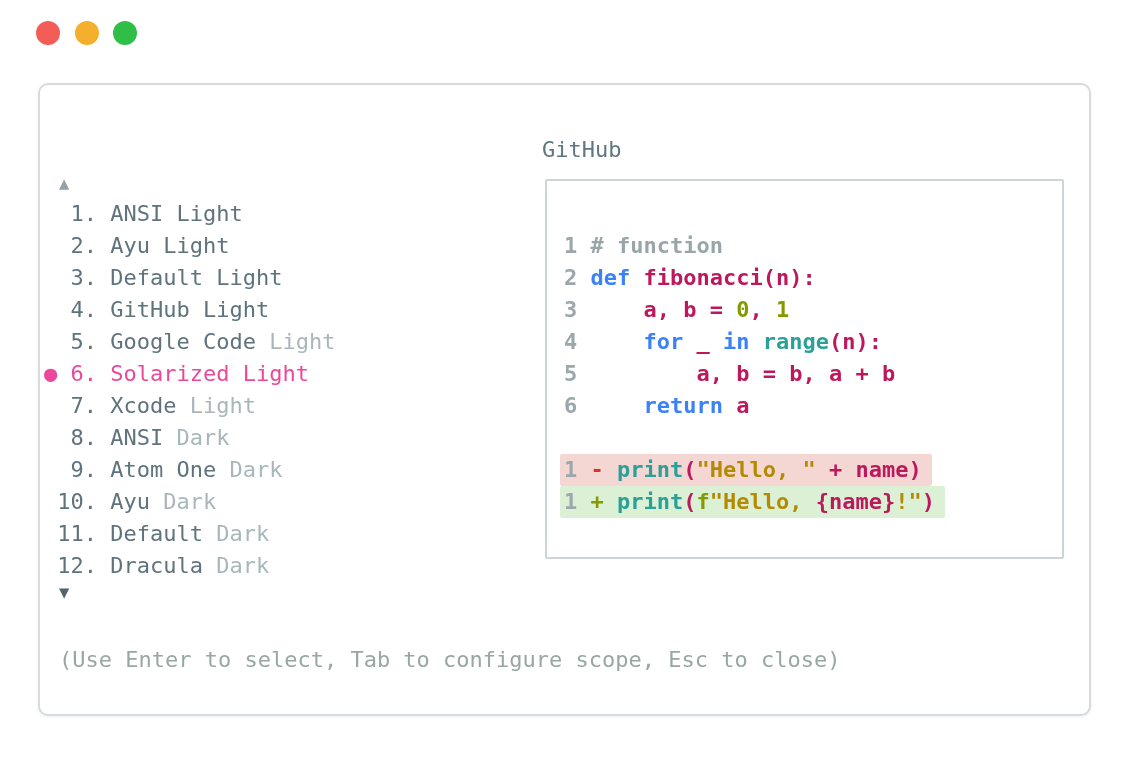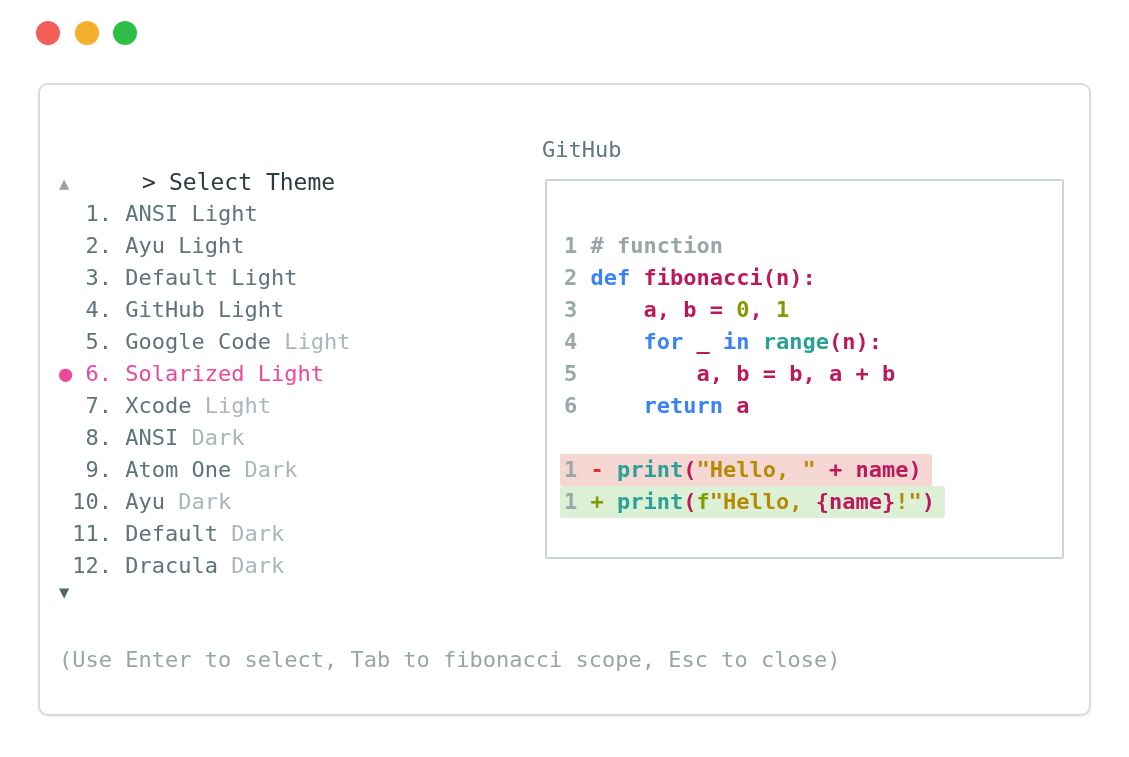--- a/index.html
+++ b/index.html
@@ -13,21 +13,21 @@
     position:absolute;left:38px;top:83px;width:1053px;height:633px;
     border:2px solid #d7dbdd;border-radius:10px;background:#fff;box-sizing:border-box;
     box-shadow:0 1px 3px rgba(40,50,60,0.08);
   }
   .abs{position:absolute;white-space:pre;}
   .hdr{left:19px;top:49px;color:#2c3a41;font-size:23px;}
   .hdr .caret{margin-right:13px;}
   .preview-label{left:502px;top:49px;color:#5e7780;}
   .arrow-up{left:19px;top:82px;color:#95a2a8;font-size:17px;line-height:32px;cursor:pointer;}
   .arrow-down{left:19px;top:491px;color:#53646e;font-size:17px;line-height:32px;cursor:pointer;}
-  .theme-list{left:19px;top:113px;}
+  .theme-list{left:4px;top:113px;}
   .trow{height:32px;white-space:pre;color:#5e737c;cursor:pointer;}
   .trow .dim{color:#a9b6ba;}
   .trow.sel{color:#ec4899;}
   .hint{left:19px;top:559px;color:#98a7a2;}
   .pbox{
     left:505px;top:94px;width:519px;height:380px;
     border:2px solid #cdd4d7;border-radius:2px;background:#fff;box-sizing:border-box;
   }
   .codeblock{left:507px;top:96px;padding:49px 0 0 17px;}
   .code-line{height:32px;white-space:pre;font-weight:bold;}
@@ -48,31 +48,28 @@
 <body>
 
 <div class="page">
 
   <div class="light" style="left: 36px; background: rgb(242, 93, 87);"></div>
   <div class="light" style="left: 75px; background: rgb(244, 176, 45);"></div>
   <div class="light" style="left: 113px; background: rgb(47, 191, 71);"></div>
 
   <div class="panel">
 
-    <div class="abs hdr">
-      <span class="caret">&gt;</span><span>Select Theme</span>
-    </div>
 
     <div class="abs preview-label">GitHub</div>
 
     <div class="abs arrow-up">▲</div>
 
     <div class="abs theme-list"><div class="trow"><span class="marker"> </span><span class="tnum"> 1. </span><span class="tname">ANSI </span><span class="tvar">Light</span></div><div class="trow"><span class="marker"> </span><span class="tnum"> 2. </span><span class="tname">Ayu </span><span class="tvar">Light</span></div><div class="trow"><span class="marker"> </span><span class="tnum"> 3. </span><span class="tname">Default </span><span class="tvar">Light</span></div><div class="trow"><span class="marker"> </span><span class="tnum"> 4. </span><span class="tname">GitHub </span><span class="tvar">Light</span></div><div class="trow"><span class="marker"> </span><span class="tnum"> 5. </span><span class="tname">Google Code </span><span class="dim">Light</span></div><div class="trow sel"><span class="marker">●</span><span class="tnum"> 6. </span><span class="tname">Solarized </span><span class="tvar">Light</span></div><div class="trow"><span class="marker"> </span><span class="tnum"> 7. </span><span class="tname">Xcode </span><span class="dim">Light</span></div><div class="trow"><span class="marker"> </span><span class="tnum"> 8. </span><span class="tname">ANSI </span><span class="dim">Dark</span></div><div class="trow"><span class="marker"> </span><span class="tnum"> 9. </span><span class="tname">Atom One </span><span class="dim">Dark</span></div><div class="trow"><span class="marker"> </span><span class="tnum">10. </span><span class="tname">Ayu </span><span class="dim">Dark</span></div><div class="trow"><span class="marker"> </span><span class="tnum">11. </span><span class="tname">Default </span><span class="dim">Dark</span></div><div class="trow"><span class="marker"> </span><span class="tnum">12. </span><span class="tname">Dracula </span><span class="dim">Dark</span></div></div>
 
     <div class="abs arrow-down">▼</div>
 
     <div class="abs pbox"></div>
     <div class="abs codeblock"><div class="code-line"><span class="tok-ln">1 </span><span class="tok-comment"># function</span></div><div class="code-line"><span class="tok-ln">2 </span><span class="tok-kw">def</span><span class="tok-plain"> fibonacci(n):</span></div><div class="code-line"><span class="tok-ln">3 </span><span class="tok-plain">    a, b = </span><span class="tok-val">0</span><span class="tok-plain">, </span><span class="tok-val">1</span></div><div class="code-line"><span class="tok-ln">4 </span><span class="tok-plain">    </span><span class="tok-kw">for</span><span class="tok-plain"> _ </span><span class="tok-kw">in</span><span class="tok-plain"> </span><span class="tok-fn">range</span><span class="tok-plain">(n):</span></div><div class="code-line"><span class="tok-ln">5 </span><span class="tok-plain">        a, b = b, a + b</span></div><div class="code-line"><span class="tok-ln">6 </span><span class="tok-plain">    </span><span class="tok-kw">return</span><span class="tok-plain"> a</span></div><div class="code-line"></div><div class="code-line diff diff-del"><span class="tok-ln">1 </span><span class="sign-del">- </span><span class="tok-fn">print</span><span class="tok-plain">(</span><span class="tok-str">"Hello, "</span><span class="tok-plain"> + name)</span></div><div class="code-line diff diff-add"><span class="tok-ln">1 </span><span class="sign-add">+ </span><span class="tok-fn">print</span><span class="tok-plain">(</span><span class="tok-val">f</span><span class="tok-str">"Hello, </span><span class="tok-plain">{name}</span><span class="tok-str">!"</span><span class="tok-plain">)</span></div></div>
 
-    <div class="abs hint">(Use Enter to select, Tab to fibonacci scope, Esc to close)</div>
+    <div class="abs hint">(Use Enter to select, Tab to configure scope, Esc to close)</div>
 
   </div>
 </div>
 
 </body></html>

